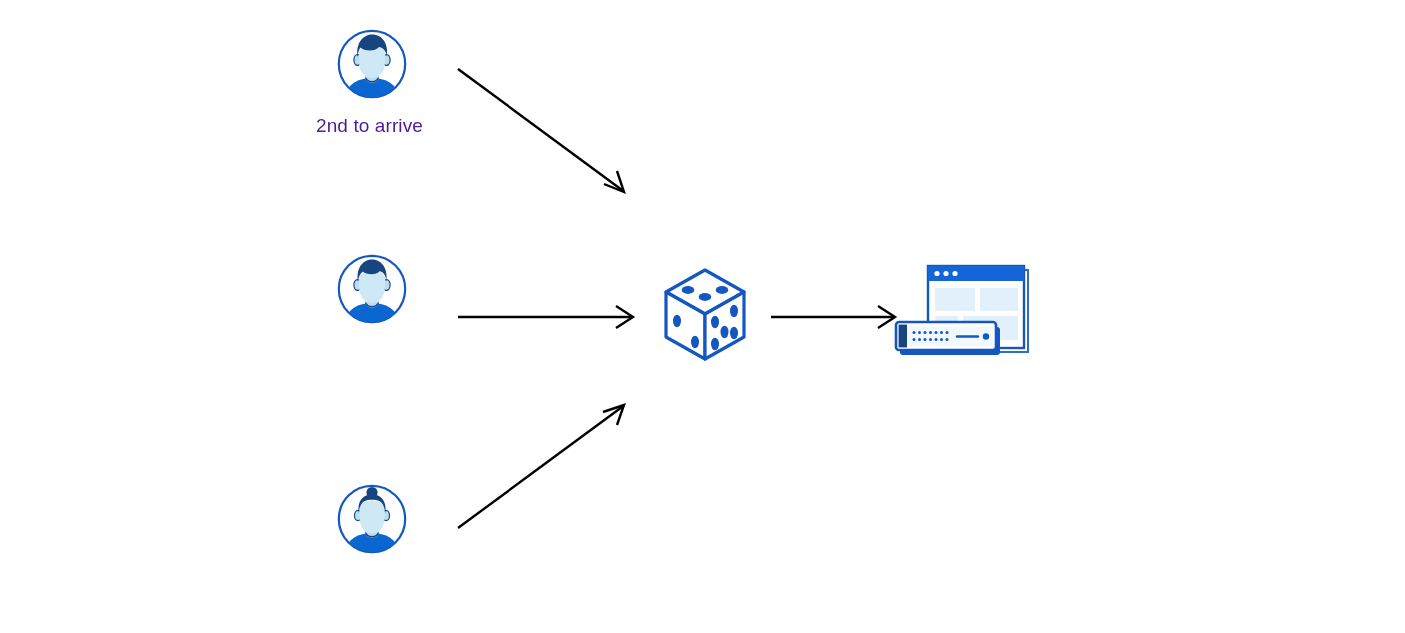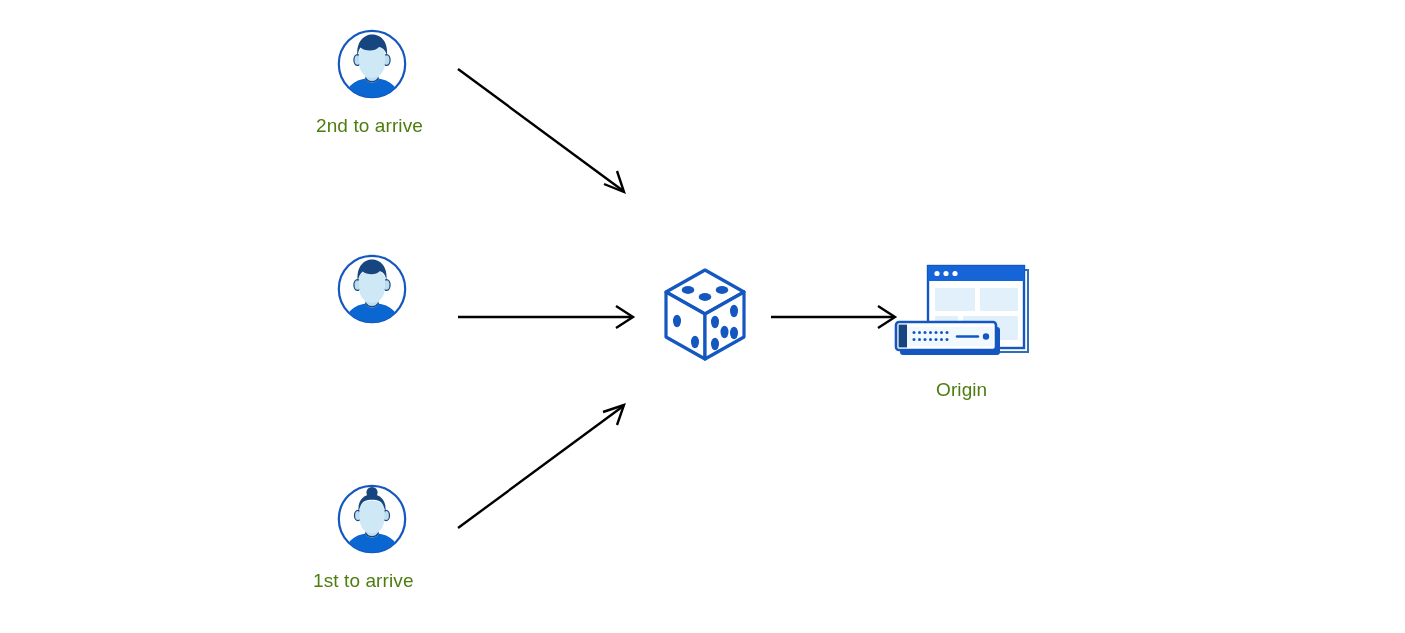--- a/index.html
+++ b/index.html
@@ -19,21 +19,21 @@
   }
   .avatar-wrap {
     position: absolute;
     width: 72px;
     height: 72px;
   }
   .node-label {
     position: absolute;
     font-family: "Liberation Sans", sans-serif;
     font-size: 19px;
-    color: #4d7c0f;
+    color: #4c1d95;
     white-space: nowrap;
     text-align: center;
     letter-spacing: 0.1px;
   }
   .arrow-layer {
     position: absolute;
     left: 0;
     top: 0;
     width: 1405px;
     height: 633px;
@@ -148,21 +148,20 @@
                  C30 50.5 23.5 45.5 23.5 34.5 Z" fill="#cfe8f5"></path>
 
         <circle cx="36" cy="9.5" r="5.6" fill="#17457f"></circle>
 
         <path d="M22.6 30 C21 16.5 28.2 11.5 36 11.5 C43.9 11.5 51 16.5 49.4 30
                  C48.6 24 46.6 19.6 43.2 18 C40 16.4 32 16.4 28.8 18
                  C25.4 19.6 23.4 24 22.6 30 Z" fill="#17457f"></path>
       </g>
     </svg>
   </div>
-  <div class="node-label" style="left:0; top:570px; width:750px; text-align:left; padding-left:313px; box-sizing:border-box;">1st to arrive</div>
 
   <div class="icon-dice" style="left:660px; top:266px;">
     <svg width="90" height="98" viewBox="0 0 90 98" xmlns="http://www.w3.org/2000/svg">
       <g stroke="#1557c0" stroke-width="3.2" stroke-linejoin="round" fill="#ffffff">
 
         <path d="M45 4 L84 26 L45 48 L6 26 Z"></path>
 
         <path d="M6 26 L45 48 L45 93 L6 71 Z"></path>
 
         <path d="M84 26 L84 71 L45 93 L45 48 Z"></path>
@@ -224,15 +223,14 @@
         <circle cx="42" cy="81.5" r="1.5"></circle>
           <circle cx="47.5" cy="81.5" r="1.5"></circle>
         <circle cx="53" cy="81.5" r="1.5"></circle>
       </g>
 
       <line x1="63" y1="78.5" x2="84" y2="78.5" stroke="#1557c0" stroke-width="2.4" stroke-linecap="round"></line>
 
       <circle cx="92" cy="78.5" r="3.2" fill="#1557c0"></circle>
     </svg>
   </div>
-  <div class="node-label" style="left:0; top:379px; width:1100px; text-align:left; padding-left:936px; box-sizing:border-box;">Origin</div>
 
 </div>
 
 </body></html>

